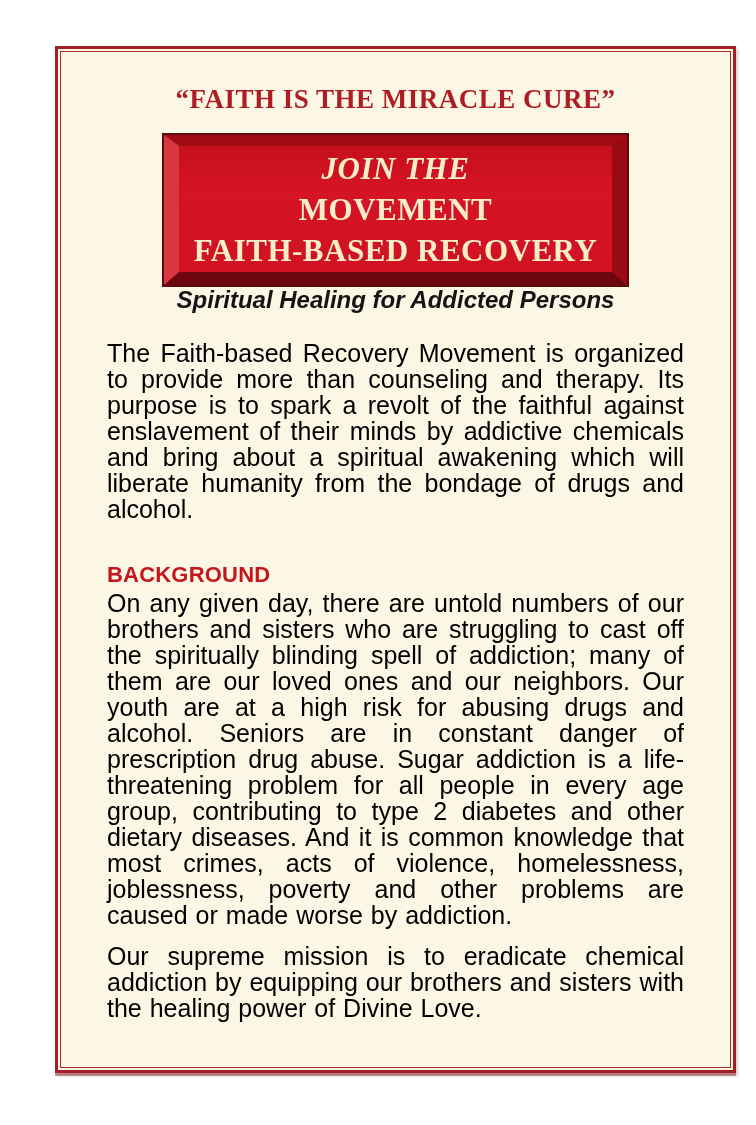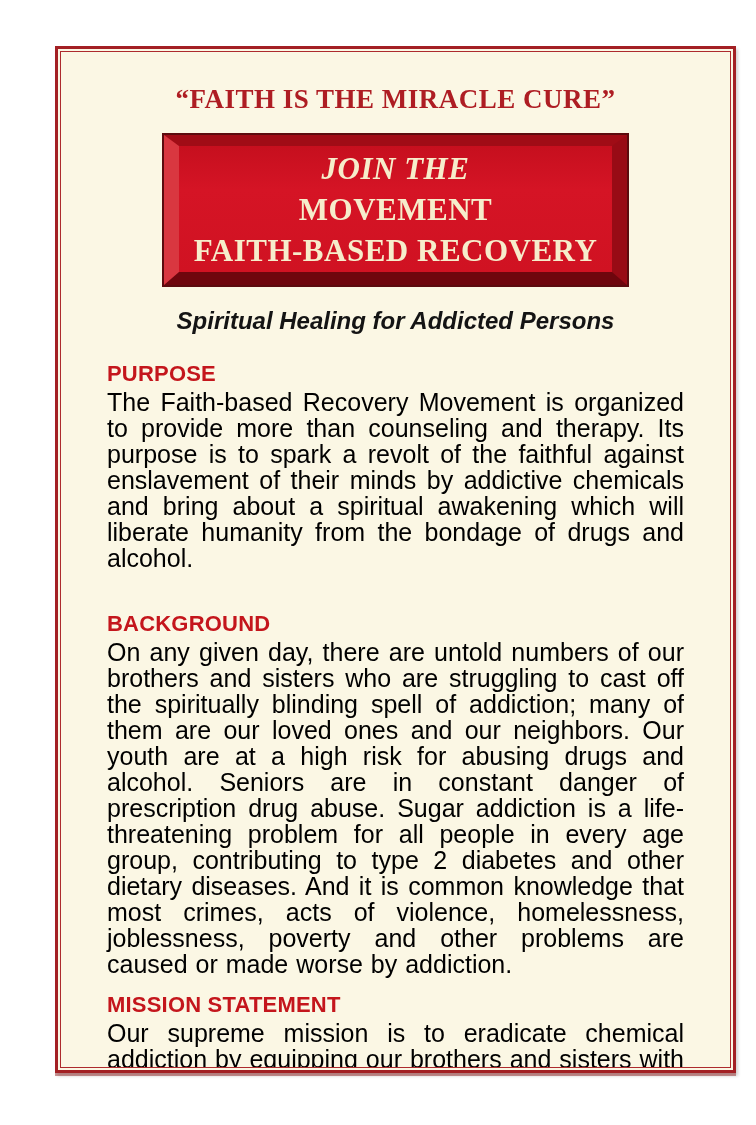--- a/index.html
+++ b/index.html
@@ -63,21 +63,20 @@
     font-family: "Liberation Serif", serif;
     font-weight: bold;
     font-size: 31px;
     line-height: 41px;
     color: #f6edcb;
     letter-spacing: 0.5px;
     white-space: nowrap;
   }
   .banner-line.italic { font-style: italic; }
   .subtitle {
-    margin-top: 21px;
     font-size: 24px;
     line-height: 29px;
     font-weight: bold;
     font-style: italic;
     color: #141414;
     text-align: center;
   }
   .section { margin-top: 40px; }
   .section.first { margin-top: 26px; }
   .section.last { margin-top: 15px; }
@@ -109,28 +108,26 @@
 
     <div class="banner">
       <div class="banner-line italic">JOIN THE</div>
       <div class="banner-line">MOVEMENT</div>
       <div class="banner-line">FAITH-BASED RECOVERY</div>
     </div>
 
     <div class="subtitle">Spiritual Healing for Addicted Persons</div>
 
     <div class="section first">
-      <h2>PURPOSE</h2>
       <p>The Faith-based Recovery Movement is organized to provide more than counseling and therapy. Its purpose is to spark a revolt of the faithful against enslavement of their minds by addictive chemicals and bring about a spiritual awakening which will liberate humanity from the bondage of drugs and alcohol.</p>
     </div>
 
     <div class="section">
       <h2>BACKGROUND</h2>
       <p>On any given day, there are untold numbers of our brothers and sisters who are struggling to cast off the spiritually blinding spell of addiction; many of them are our loved ones and our neighbors. Our youth are at a high risk for abusing drugs and alcohol. Seniors are in constant danger of prescription drug abuse. Sugar addiction is a life-threatening problem for all people in every age group, contributing to type 2 diabetes and other dietary diseases. And it is common knowledge that most crimes, acts of violence, homelessness, joblessness, poverty and other problems are caused or made worse by addiction.</p>
     </div>
 
     <div class="section last">
-      <h2>MISSION STATEMENT</h2>
       <p>Our supreme mission is to eradicate chemical addiction by equipping our brothers and sisters with the healing power of Divine Love.</p>
     </div>
 
   </div>
 </div>
 
 </body></html>

